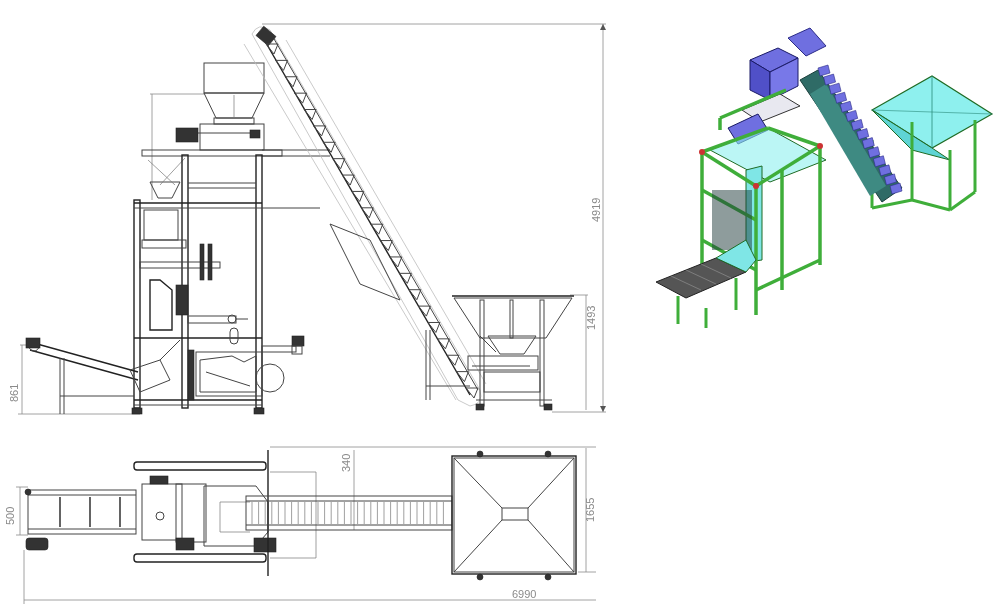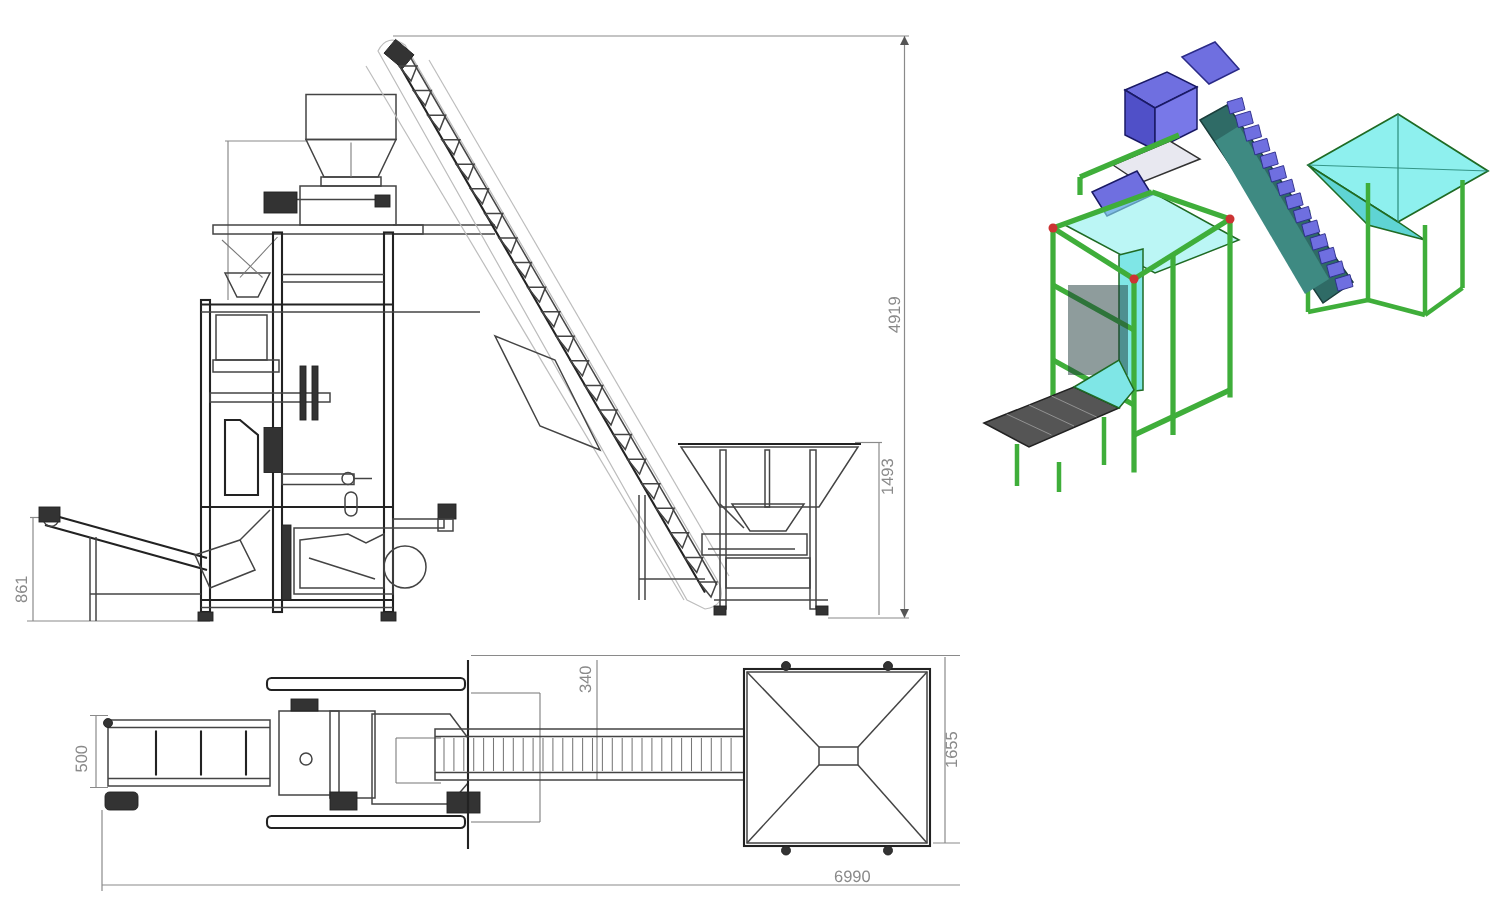--- a/index.html
+++ b/index.html
@@ -160,21 +160,21 @@
     <rect class="ln" x="468" y="356" width="70" height="14"></rect>
     <line class="ln" x1="472" y1="366" x2="530" y2="366"></line>
     <rect class="ln" x="484" y="372" width="56" height="20"></rect>
     <line class="ln" x1="476" y1="400" x2="552" y2="400"></line>
     <rect class="blk" x="476" y="404" width="8" height="6"></rect>
     <rect class="blk" x="544" y="404" width="8" height="6"></rect>
   </g>
 </svg>
 </div>
 
-<div class="view" style="left:0;top:430px;width:620px;height:173px;padding-left:44px;">
+<div class="view" style="left:0;top:440px;width:620px;height:173px;">
 <svg width="620" height="173" viewBox="0 0 620 173">
 
   <line class="dim" x1="24" y1="160" x2="596" y2="160"></line>
   <line class="dim" x1="24" y1="110" x2="24" y2="164"></line>
   <text class="dim-text" x="512" y="158">6990</text>
 
   <line class="dim" x1="16" y1="47" x2="28" y2="47"></line>
   <line class="dim" x1="16" y1="95" x2="28" y2="95"></line>
   <line class="dim" x1="20" y1="47" x2="20" y2="95"></line>
   <text class="dim-text" transform="translate(14,85) rotate(-90)">500</text>

